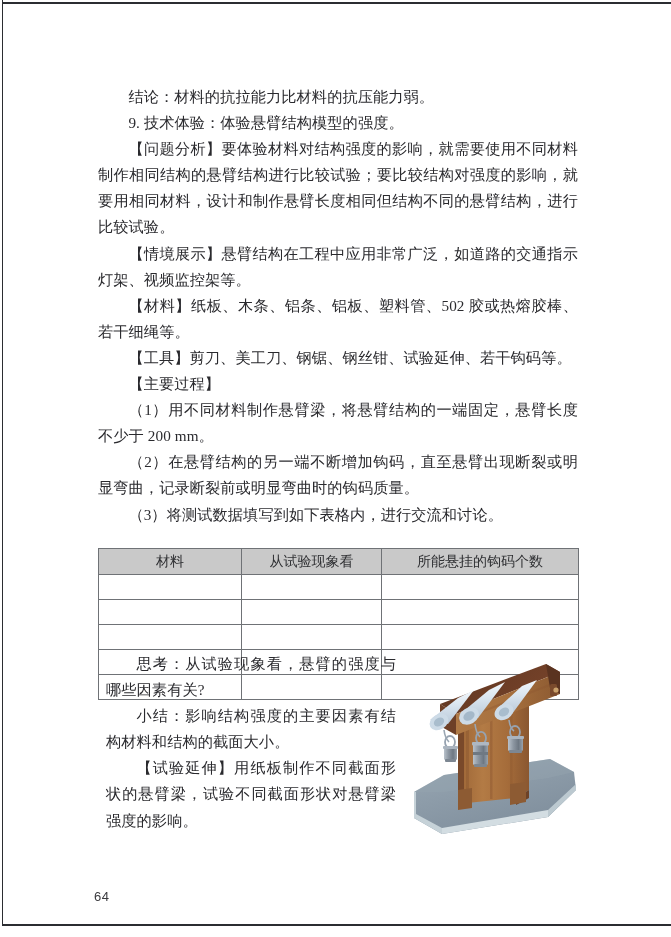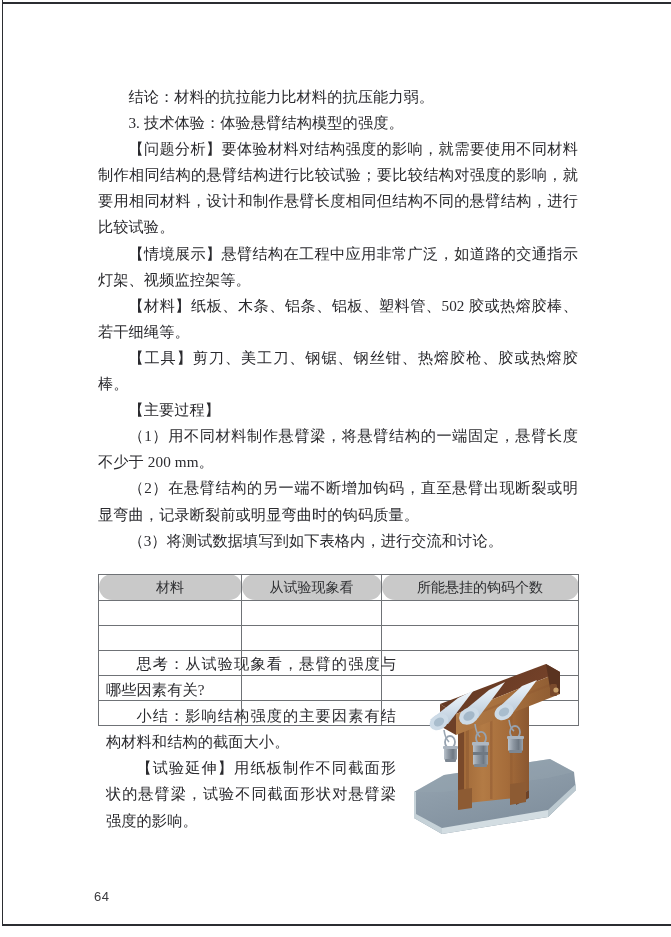--- a/index.html
+++ b/index.html
@@ -69,21 +69,20 @@
     color: #2f3033;
     font-size: 14px;
     font-weight: normal;
     text-align: center;
     font-family: "Liberation Sans", sans-serif;
   }
   .data-table th {
     background: #c9c9c9;
     height: 25px;
     line-height: 25px;
-    border-radius: 13px;
   }
   .data-table td {
     background: #ffffff;
     height: 24px;
   }
   .col-a { width: 143px; }
   .col-b { width: 140px; }
   .col-c { width: 197px; }
 
   
@@ -122,25 +121,25 @@
 
 <div class="page">
 
   <div class="frame-left"></div>
   <div class="frame-top"></div>
   <div class="frame-bottom"></div>
 
   <div class="content">
 
     <p class="para indent">结论：材料的抗拉能力比材料的抗压能力弱。</p>
-    <p class="para indent">3. 技术体验：体验悬臂结构模型的强度。</p>
+    <p class="para indent">9. 技术体验：体验悬臂结构模型的强度。</p>
     <p class="para indent">【问题分析】要体验材料对结构强度的影响，就需要使用不同材料制作相同结构的悬臂结构进行比较试验；要比较结构对强度的影响，就要用相同材料，设计和制作悬臂长度相同但结构不同的悬臂结构，进行比较试验。</p>
     <p class="para indent">【情境展示】悬臂结构在工程中应用非常广泛，如道路的交通指示灯架、视频监控架等。</p>
     <p class="para indent">【材料】纸板、木条、铝条、铝板、塑料管、502 胶或热熔胶棒、若干细绳等。</p>
-    <p class="para indent">【工具】剪刀、美工刀、钢锯、钢丝钳、热熔胶枪、胶或热熔胶棒。</p>
+    <p class="para indent">【工具】剪刀、美工刀、钢锯、钢丝钳、试验延伸、若干钩码等。</p>
     <p class="para indent">【主要过程】</p>
     <p class="para indent">（1）用不同材料制作悬臂梁，将悬臂结构的一端固定，悬臂长度不少于 200 mm。</p>
     <p class="para indent">（2）在悬臂结构的另一端不断增加钩码，直至悬臂出现断裂或明显弯曲，记录断裂前或明显弯曲时的钩码质量。</p>
     <p class="para indent">（3）将测试数据填写到如下表格内，进行交流和讨论。</p>
 
     <table class="data-table">
       <colgroup>
         <col class="col-a">
           <col class="col-b">
           <col class="col-c">

